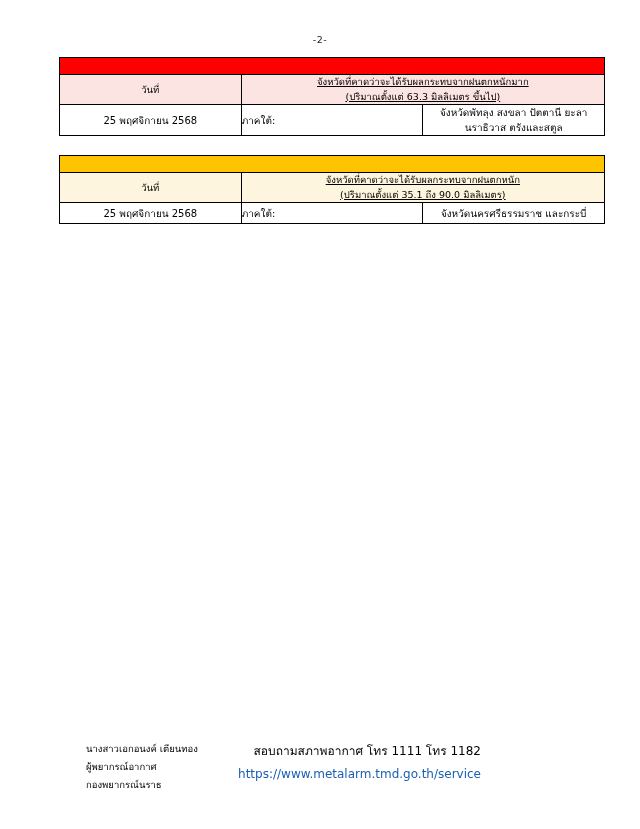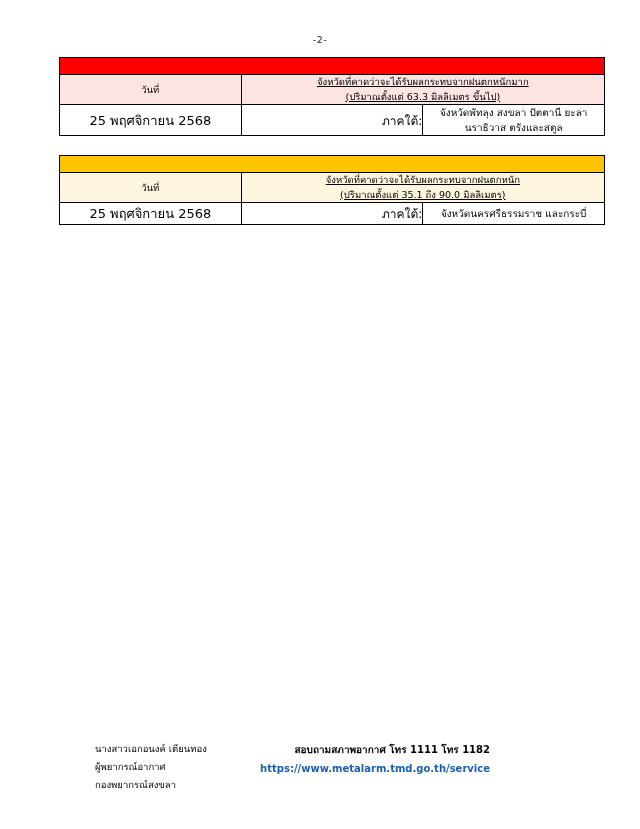--- a/index.html
+++ b/index.html
@@ -69,63 +69,62 @@
     padding: 3px 4px 4px 4px;
     text-decoration: underline;
   }
   .hdr-desc .l2 { display: block; }
 
   .bg-red-light { background: #fbe4e2; }
   .bg-yellow-light { background: #fdf5dd; }
 
   .row-date {
     text-align: center;
-    font-size: 13px;
+    font-size: 10px;
     height: 20px;
   }
   .row-region {
     width: 66px;
-    text-align: right;
+    text-align: left;
     padding-left: 5px;
-    font-size: 12px;
+    font-size: 10px;
     height: 20px;
   }
   .row-provinces {
     text-align: center;
     font-size: 10px;
     height: 20px;
   }
 
   
   #table-heavy-rain-very { top: 57px; }
   #table-heavy-rain { top: 155px; }
 
   
   .footer {
     position: absolute;
-    left: 17px;
+    left: 8px;
     top: 740px;
     width: 520px;
     height: 80px;
   }
   .footer-left {
     position: absolute;
     left: 78px;
     top: 0;
     font-size: 9.5px;
     line-height: 1.9;
   }
   .footer-right {
     position: absolute;
     right: 47px;
     top: 0;
     text-align: right;
-    font-size: 10px;
+    font-size: 12px;
     line-height: 1.9;
-    font-weight: bold;
   }
   .footer-line { display: block; white-space: nowrap; }
   .link { color: #1a5fb4; }
 </style>
 </head>
 <body>
 
 <div class="page">
 
   <div class="page-number">-2-</div>
@@ -167,21 +166,21 @@
       <td class="row-region">ภาคใต้:</td>
       <td class="row-provinces">จังหวัดนครศรีธรรมราช และกระบี่</td>
     </tr>
   </tbody>
     </table>
 
   <div class="footer">
     <div class="footer-left">
       <span class="footer-line">นางสาวเอกอนงค์ เตียนทอง</span>
       <span class="footer-line">ผู้พยากรณ์อากาศ</span>
-      <span class="footer-line">กองพยากรณ์สงขลา</span>
+      <span class="footer-line">กองพยากรณ์นราธ</span>
     </div>
     <div class="footer-right">
       <span class="footer-line">สอบถามสภาพอากาศ โทร 1111 โทร 1182</span>
       <span class="footer-line link">https://www.metalarm.tmd.go.th/service</span>
     </div>
   </div>
 
 </div>
 
 </body></html>

